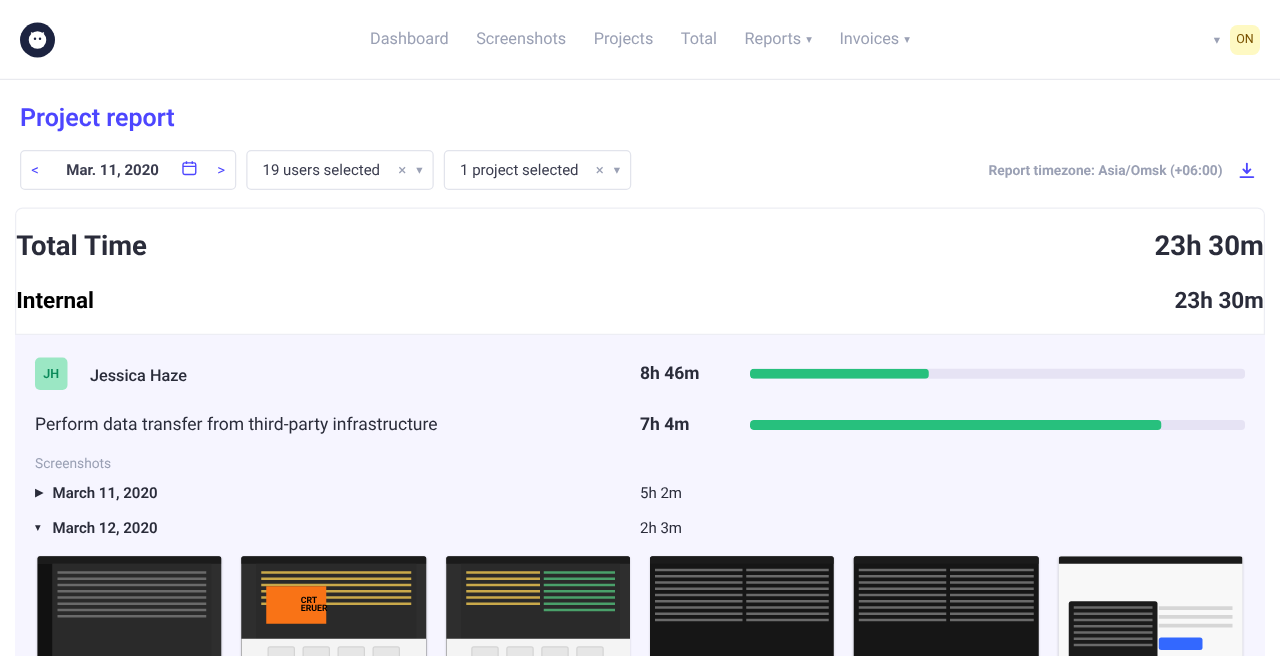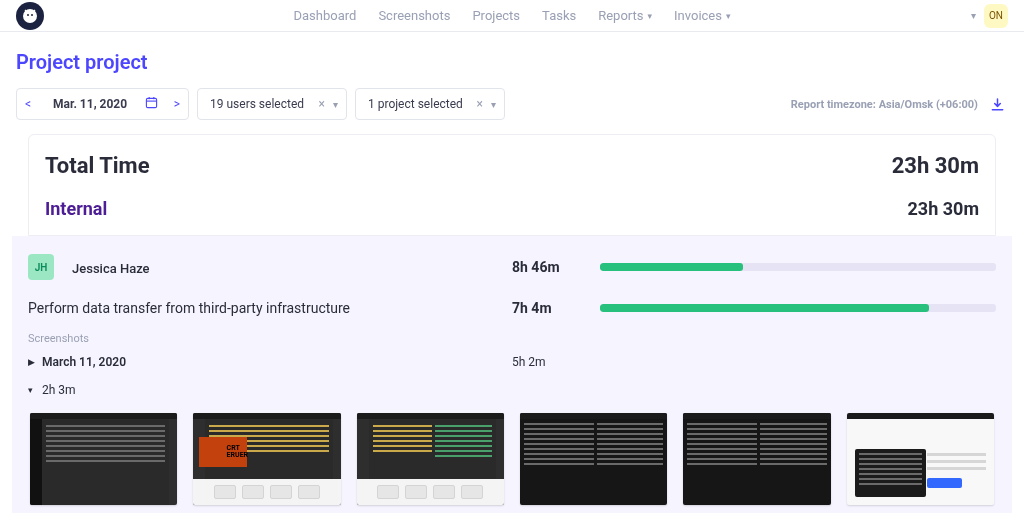--- a/index.html
+++ b/index.html
@@ -1,19 +1,19 @@
 <!DOCTYPE html>
 <html><head>
 <meta charset="utf-8">
 <style>
   * { box-sizing: border-box; margin: 0; padding: 0; }
   html, body { font-family: -apple-system, BlinkMacSystemFont, "Segoe UI", Roboto, "Helvetica Neue", Arial, sans-serif; background:#fff; color:#2a2c3a; width:1024px; }
 
   
-  .topnav { height:32px; display:flex; align-items:center; padding:0 16px; border-bottom:1px solid #e9eaef; position:relative; }
+  .topnav { height:64px; display:flex; align-items:center; padding:0 16px; border-bottom:1px solid #e9eaef; position:relative; }
   .logo { width:28px; height:28px; border-radius:50%; background:#1c2340; display:flex; align-items:center; justify-content:center; color:#fff; font-size:16px; }
   .nav-center { position:absolute; left:50%; transform:translateX(-50%); display:flex; gap:22px; align-items:center; }
   .nav-item { font-size:13px; color:#9aa0b4; cursor:pointer; display:flex; align-items:center; gap:4px; }
   .nav-item .chev { font-size:9px; }
   .nav-right { margin-left:auto; display:flex; align-items:center; gap:8px; }
   .user-chev { color:#9aa0b4; font-size:10px; }
   .user-avatar { width:24px; height:24px; border-radius:6px; background:#fef9c3; display:flex; align-items:center; justify-content:center; font-size:10px; color:#7a5200; }
 
   
   .page-title { padding:18px 16px 14px; font-size:20px; font-weight:600; color:#4d46ff; }
@@ -26,26 +26,26 @@
   .date-picker .next { color:#4d46ff; }
   .date-picker .date-field { padding:0 6px 0 14px; min-width:98px;font-weight:bold; }
   .date-picker .cal-icon { color:#4d46ff; padding:0 8px; font-size:13px; }
   .select-box { display:flex; align-items:center; border:1px solid #e2e4ec; border-radius:4px; height:32px; font-size:12px; color:#3a3c4e; padding:0 8px 0 12px; gap:8px; min-width:150px; }
   .select-box .clear-x { color:#9aa0b4; font-size:12px; cursor:pointer; margin-left:auto; }
   .select-box .chev { color:#9aa0b4; font-size:10px; }
   .tz-label { margin-left:auto; font-size:11px; color:#9aa0b4;font-weight:bold; }
   .download-btn { width:22px; color:#4d46ff; font-size:15px; display:flex; justify-content:center; cursor:pointer; }
 
   
-  .summary-card { margin:0 28px; border:1px solid #edeef4; border-radius:6px 6px 0 0; background:#fff; padding:18px 16px 10px; box-shadow:0 1px 0 rgba(0,0,0,0.02); }
+  .summary-card { margin:0 12px; border:1px solid #edeef4; border-radius:6px 6px 0 0; background:#fff; padding:18px 0 10px; box-shadow:0 1px 0 rgba(0,0,0,0.02); }
   .summary-row { display:flex; justify-content:space-between; align-items:baseline; margin-bottom:20px; }
   .summary-row.last { margin-bottom:6px; }
   .total-label { font-size:22px; font-weight:700; color:#2a2c3a; }
   .total-value { font-size:22px; font-weight:700; color:#2a2c3a; }
-  .proj-label { font-size:18px; font-weight:700; color:#4c1d95;text-align:right; }
+  .proj-label { font-size:18px; font-weight:700; color:#000000;text-align:right; }
   .proj-value { font-size:18px; font-weight:700; color:#2a2c3a; }
 
   
   .body-section { margin:0 12px; background:#f6f5ff; padding:18px 16px 8px; }
   .user-row { display:flex; align-items:center; margin-bottom:20px; }
   .user-avatar-sm { width:26px; height:26px; border-radius:4px; background:#9be7c4; color:#0b8a5a; font-size:10px; font-weight:600; display:flex; align-items:center; justify-content:center; margin-right:18px; }
   .user-name { font-size:13px; color:#2a2c3a; font-weight:500; flex:0 0 auto; }
   .row-time { width:80px; font-size:14px; font-weight:700; color:#2a2c3a; }
   .progress-track { flex:1; height:8px; background:#e6e3f4; border-radius:3px; margin-left:8px; position:relative; overflow:hidden; }
   .progress-fill { position:absolute; left:0; top:0; bottom:0; background:#27c07d; border-radius:3px; }
@@ -70,21 +70,21 @@
   .t-bottomstrip .btns span { width:22px; height:14px; background:#e6e6e6; border:1px solid #d4d4d4; border-radius:2px; display:inline-block; }
   .t-sidebar-l { position:absolute; left:0; top:6px; bottom:0; width:12px; background:#111; }
   .t-body-dark { position:absolute; left:12px; right:8px; top:6px; bottom:0; background:#2a2a2a; }
   .t-lines { position:absolute; left:4px; right:4px; top:6px; display:flex; flex-direction:column; gap:3px; }
   .t-lines i { display:block; height:2px; background:#5a5a5a; }
   .t-lines.yellow i { background:#c9a94a; }
   .t-lines.green i { background:#4aa06a; }
   .t-lines.grey i { background:#6a6a6a; }
   .t-lines.half { right:50%; }
   .t-lines.righthalf { left:52%; }
-  .t-red-box { position:absolute; left:6px; top:24px; width:48px; height:30px; background:#c2410c; color:#000; font-size:7px; font-weight:700; display:flex; align-items:center; justify-content:center; line-height:1;padding-left:28px; }
+  .t-red-box { position:absolute; left:20px; top:24px; width:48px; height:30px; background:#f97316; color:#000; font-size:7px; font-weight:700; display:flex; align-items:center; justify-content:center; line-height:1;padding-left:28px; }
   .t-white { background:#f8f8f8; }
   .t-panel { position:absolute; left:8px; top:36px; right:46%; bottom:8px; background:#1b1b1b; border-radius:2px; }
   .t-panel .t-lines { top:4px; }
 </style>
 </head>
 <body>
 
 <div class="topnav">
   <div class="logo">
     <svg width="16" height="16" viewBox="0 0 16 16">
@@ -98,40 +98,40 @@
     <div class="nav-item">
         <span>Dashboard</span>
       </div>
     <div class="nav-item">
         <span>Screenshots</span>
       </div>
     <div class="nav-item">
         <span>Projects</span>
       </div>
     <div class="nav-item">
-        <span>Tasks</span>
+        <span>Total</span>
       </div>
     <div class="nav-item">
         <span>Reports</span>
         <span class="chev">▾</span>
       </div>
     <div class="nav-item">
         <span>Invoices</span>
         <span class="chev">▾</span>
       </div>
   </div>
   <div class="nav-right">
     <span class="user-chev">▾</span>
     <div class="user-avatar">
         <span>ON</span>
       </div>
   </div>
 </div>
 
-<div class="page-title">Project project</div>
+<div class="page-title">Project report</div>
 
 <div class="filter-bar">
   <div class="date-picker">
     <span class="prev">&lt;</span>
     <span class="date-field">Mar. 11, 2020</span>
     <span class="cal-icon">
       <svg width="13" height="13" viewBox="0 0 14 14" fill="none">
           <rect x="1.5" y="2.5" width="11" height="10" rx="1.5" stroke="#4d46ff" stroke-width="1.2"></rect>
           <line x1="1.5" y1="5.5" x2="12.5" y2="5.5" stroke="#4d46ff" stroke-width="1.2"></line>
           <line x1="4.5" y1="1" x2="4.5" y2="3.5" stroke="#4d46ff" stroke-width="1.2"></line>
@@ -197,20 +197,21 @@
   <div class="section-label">Screenshots</div>
 
   <div class="day-row">
     <span class="day-toggle">▶</span>
     <span class="day-name">March 11, 2020</span>
     <span class="day-time">5h 2m</span>
   </div>
 
   <div class="day-row">
     <span class="day-toggle">▾</span>
+    <span class="day-name">March 12, 2020</span>
     <span class="day-time">2h 3m</span>
   </div>
 
   <div class="thumbs">
 
     <div class="thumb-col">
       <div class="thumb">
         <div class="t-titlebar"></div>
         <div class="t-sidebar-l"></div>
         <div class="t-body-dark">

